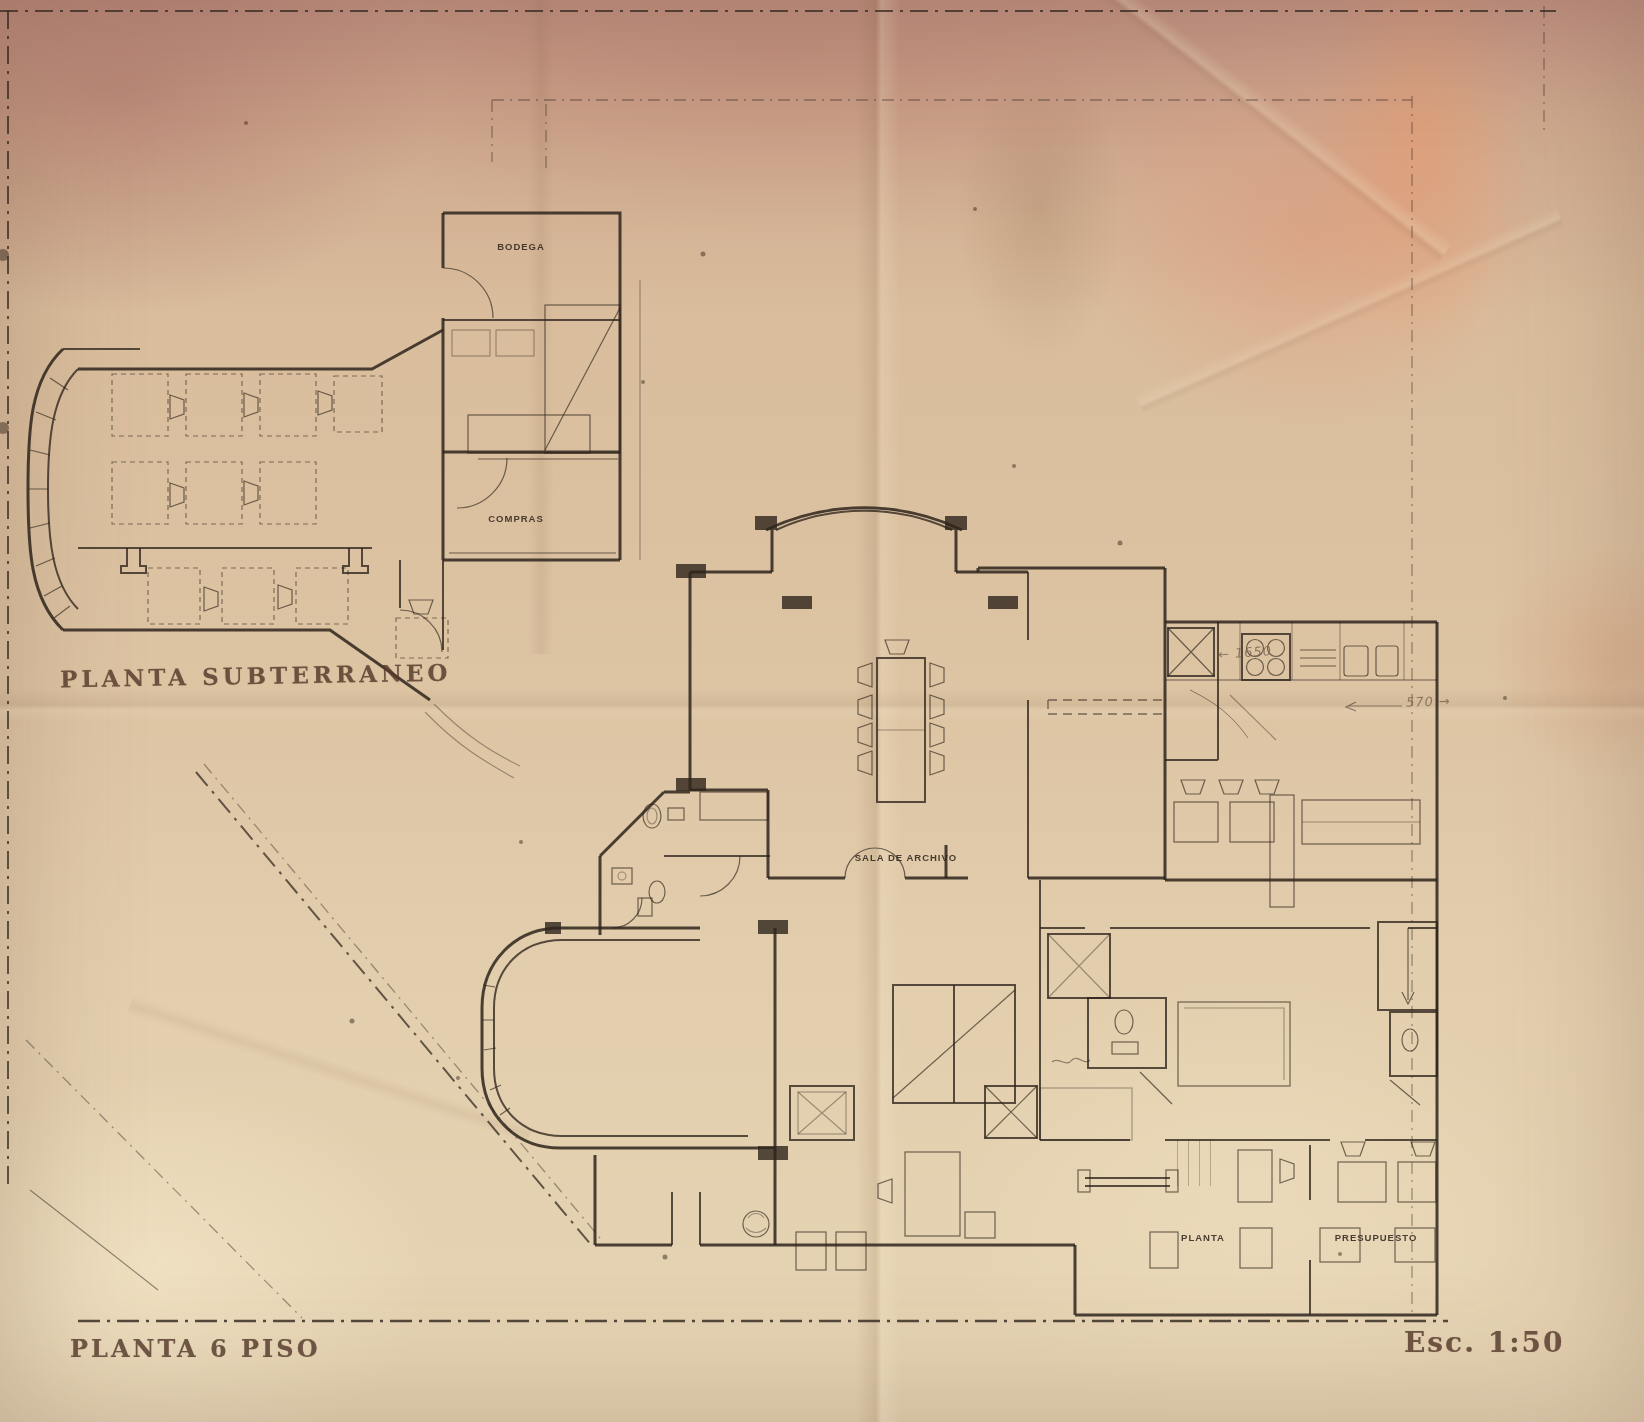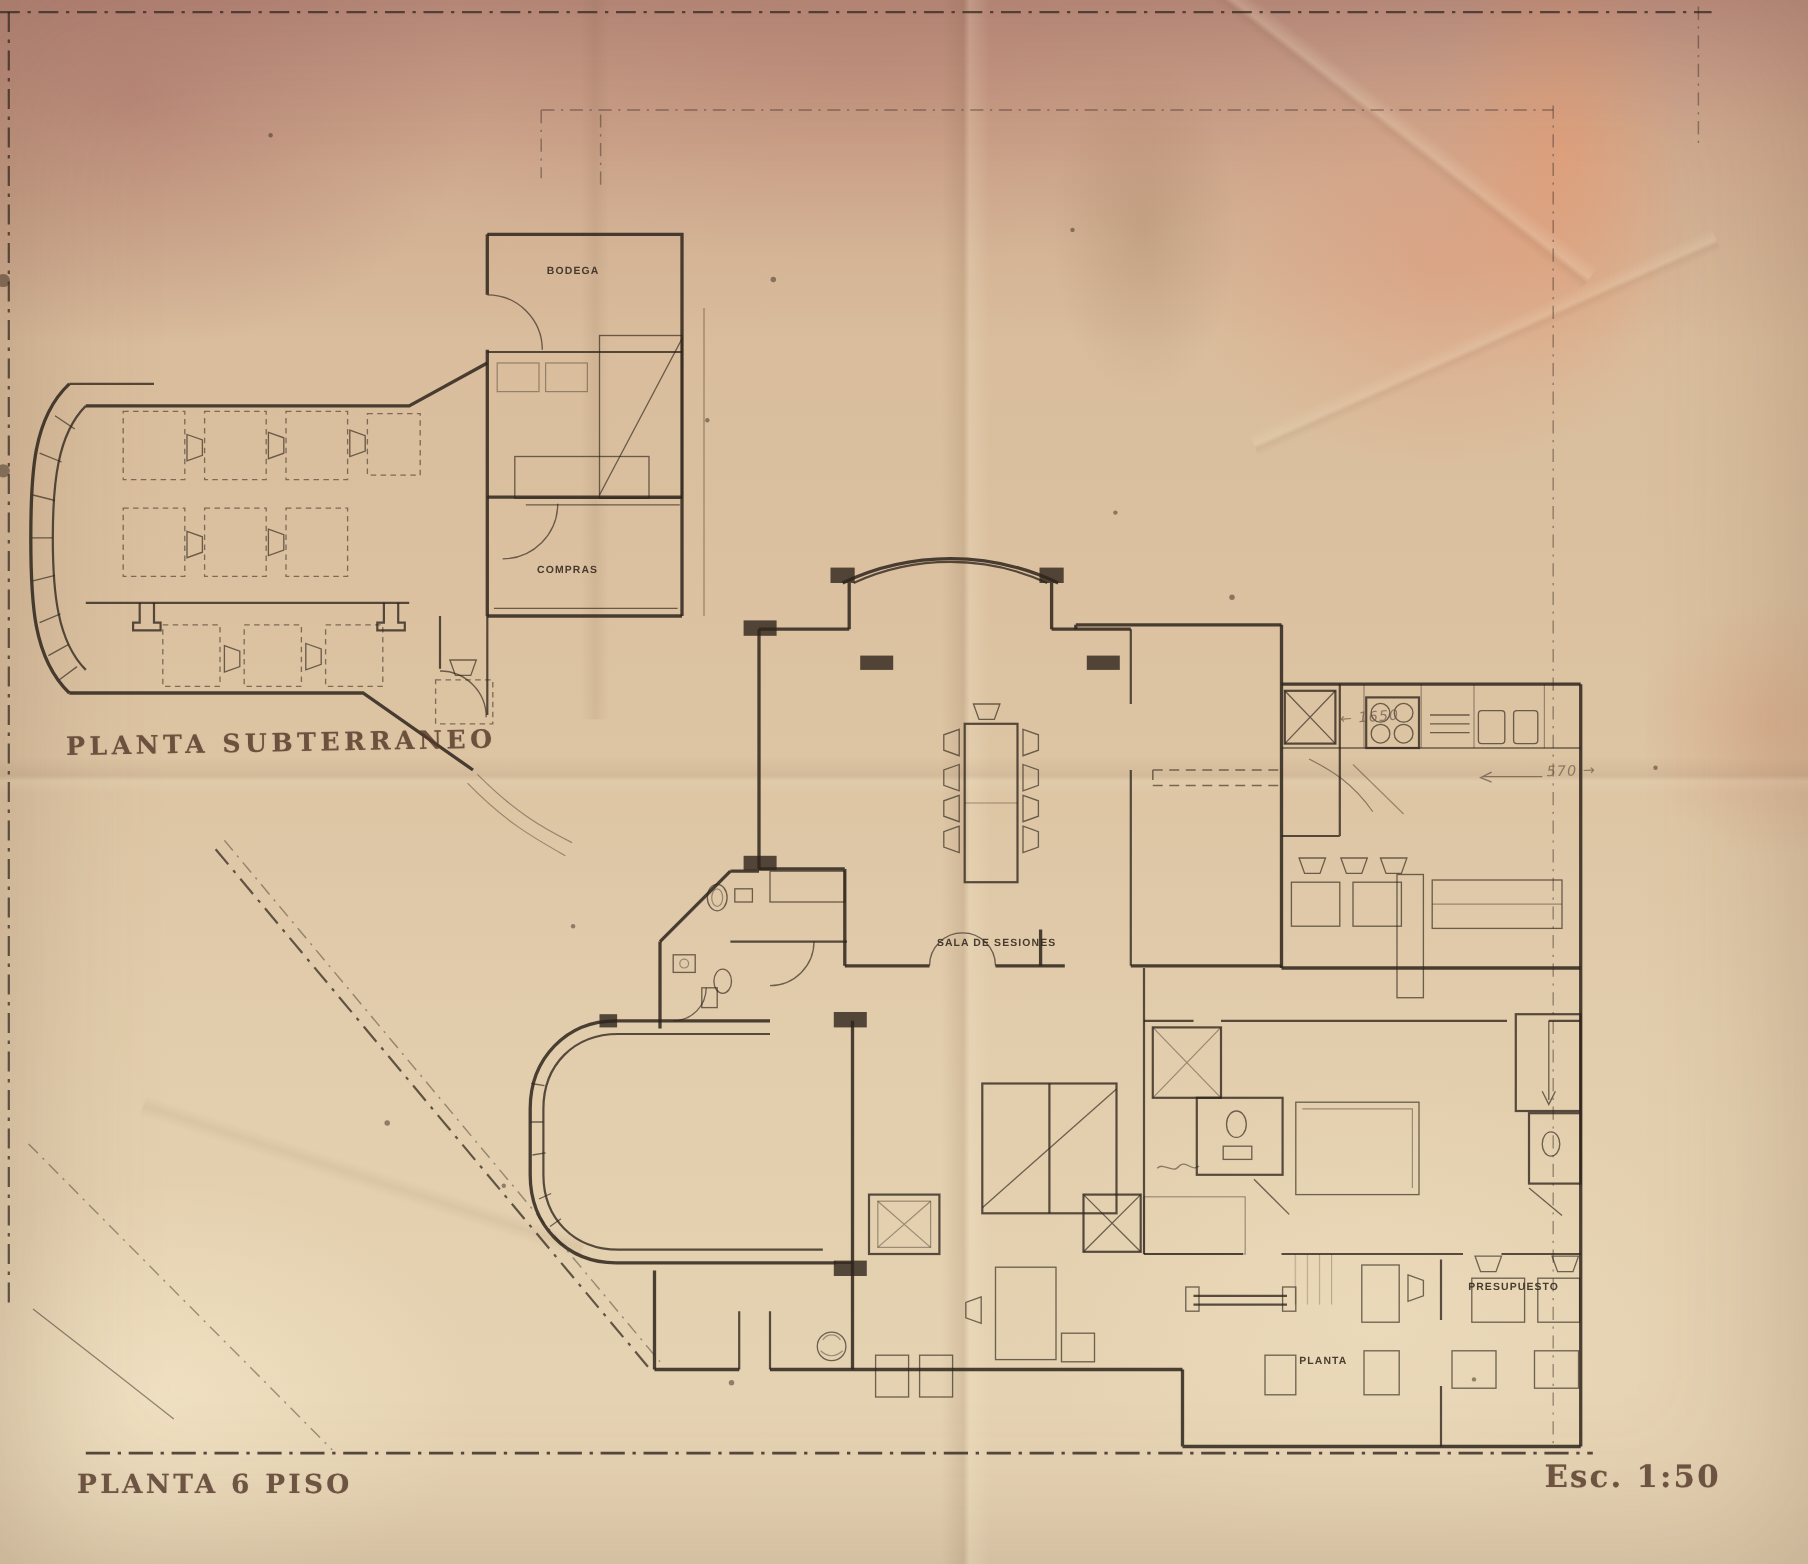--- a/index.html
+++ b/index.html
@@ -353,23 +353,23 @@
       <g>
         <path class="ln pencil" d="M1402 706 H1348 M1356 702 L1346 707 L1356 711" stroke-width="1.2"></path>
         <path class="ln pencil" d="M1052 1062 C1058 1056 1066 1068 1072 1060 C1078 1054 1084 1066 1090 1060" stroke-width="1.2"></path>
         <path class="ln pencil" d="M1190 690 C1210 700 1230 712 1248 738" stroke-width="1" opacity="0.3"></path>
       </g>
     </g>
   </svg>
 
   <div class="lbl" style="left:521px;top:241px;">BODEGA</div>
   <div class="lbl" style="left:516px;top:513px;">COMPRAS</div>
-  <div class="lbl" style="left:906px;top:852px;">SALA DE SESIONES</div>
+  <div class="lbl" style="left:906px;top:852px;">SALA DE ARCHIVO</div>
   <div class="lbl" style="left:1203px;top:1232px;">PLANTA</div>
-  <div class="lbl" style="left:1376px;top:1165px;text-align:right;">PRESUPUESTO</div>
+  <div class="lbl" style="left:1376px;top:1232px;text-align:right;">PRESUPUESTO</div>
 
   <div class="stencil" style="left:60px;top:662px;font-size:23px;letter-spacing:4px;transform:rotate(-1deg);">PLANTA SUBTERRANEO</div>
   <div class="stencil" style="left:70px;top:1334px;font-size:24px;letter-spacing:3px;">PLANTA 6 PISO</div>
   <div class="stencil" style="left:1404px;top:1326px;font-size:28px;letter-spacing:2px;">Esc. 1:50</div>
 
   <div class="pencil-note" style="left:1218px;top:645px;transform:rotate(-4deg);">← 1650</div>
   <div class="pencil-note" style="left:1406px;top:694px;transform:rotate(-2deg);">570 →</div>
 
 </div>
 

